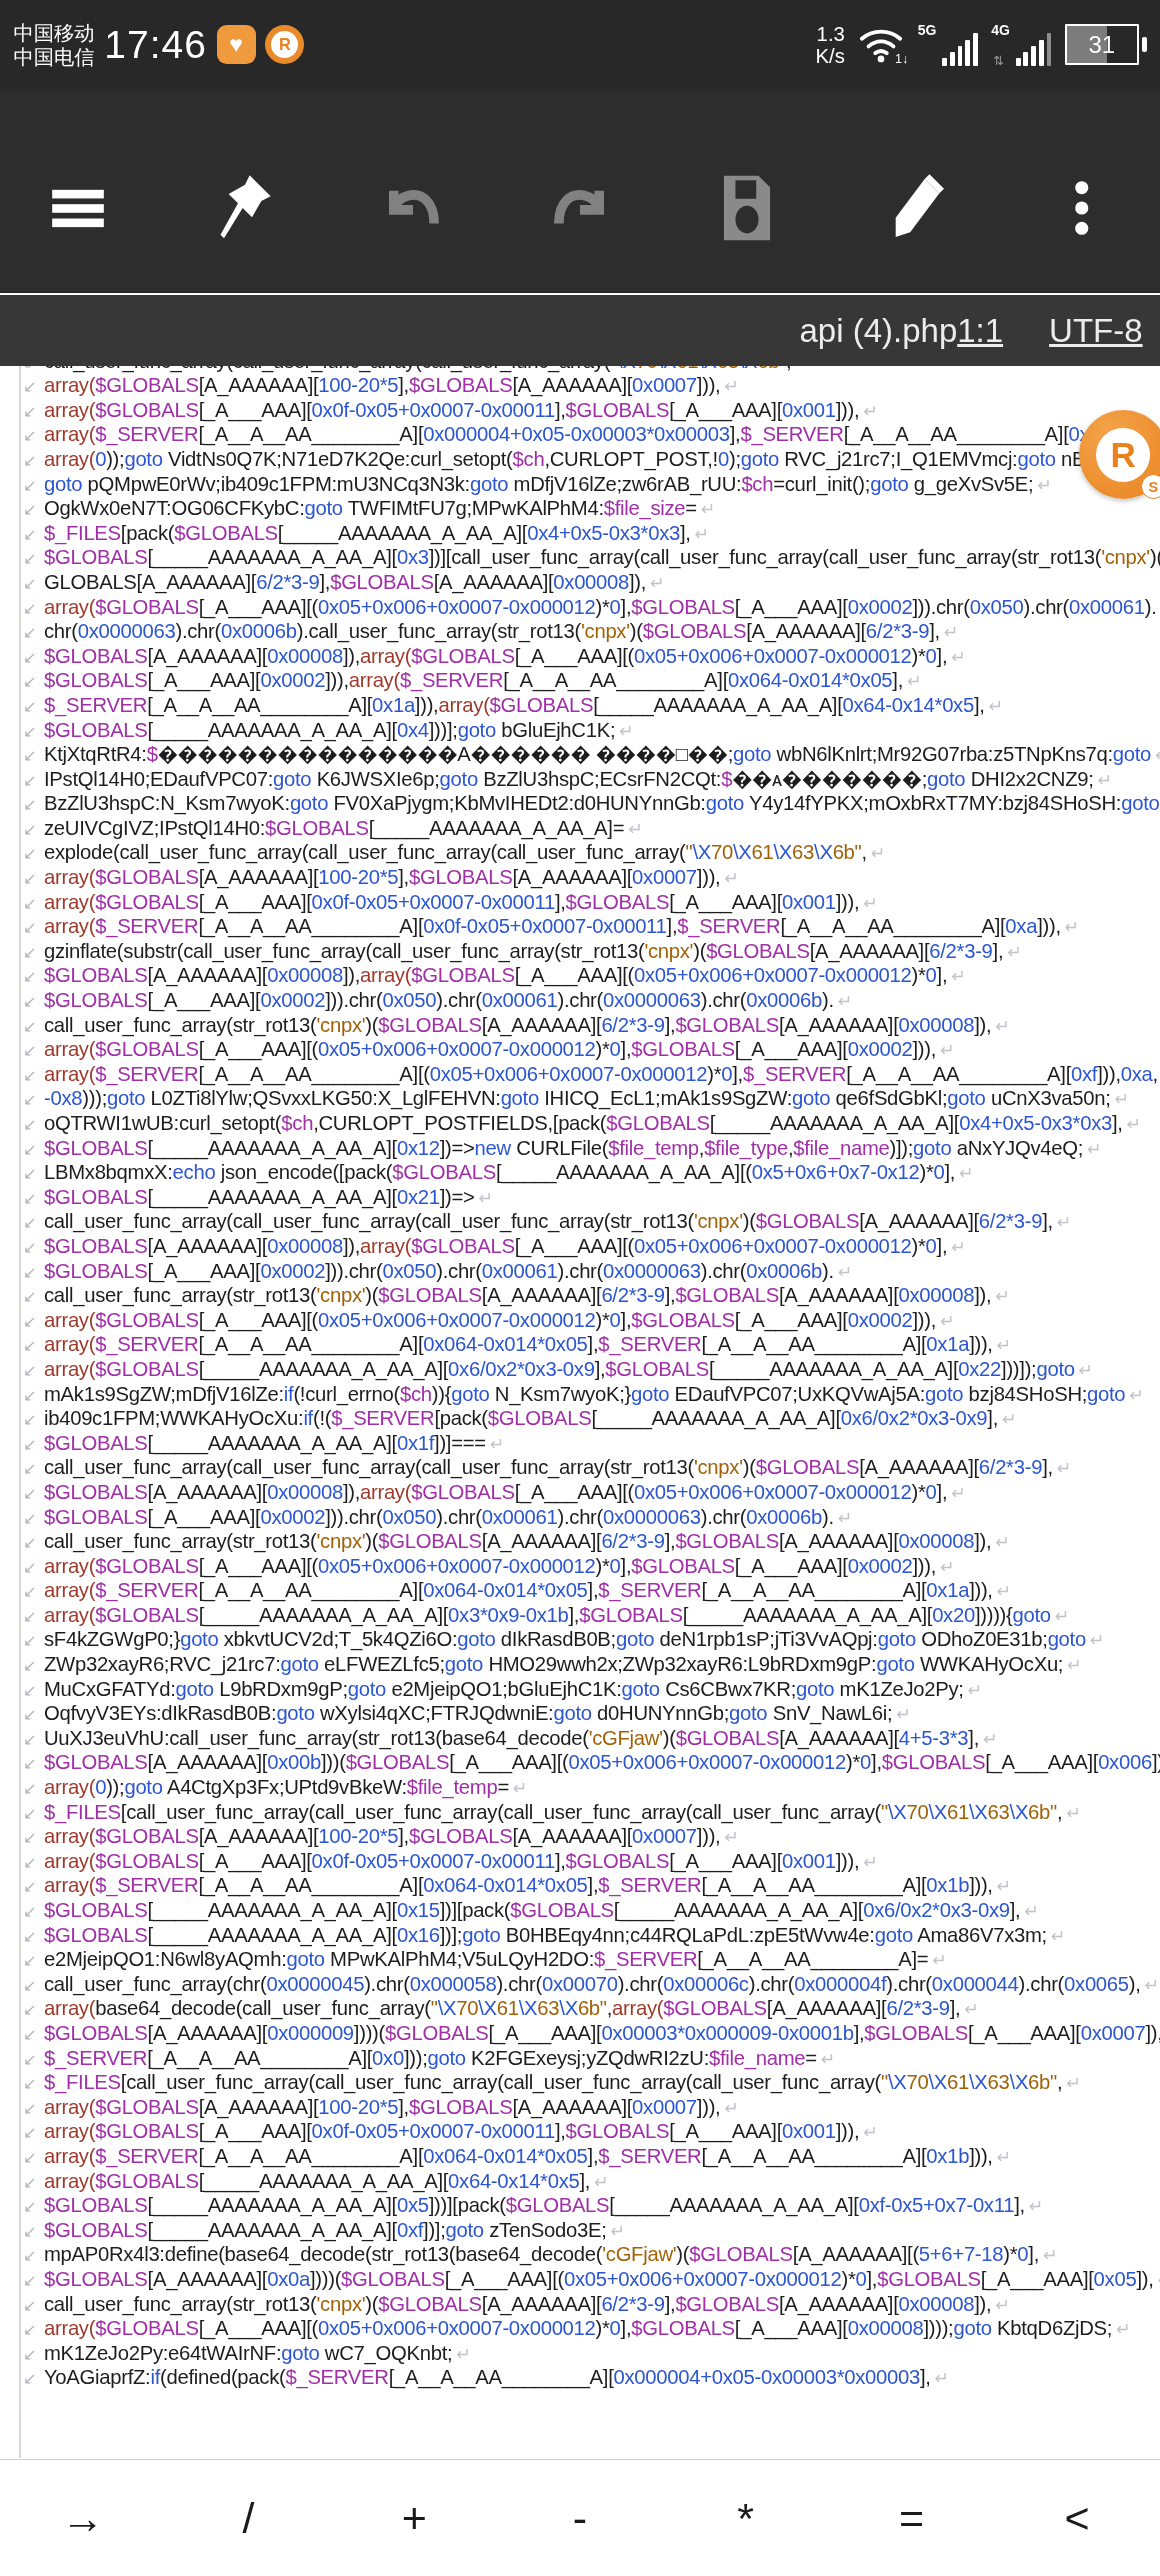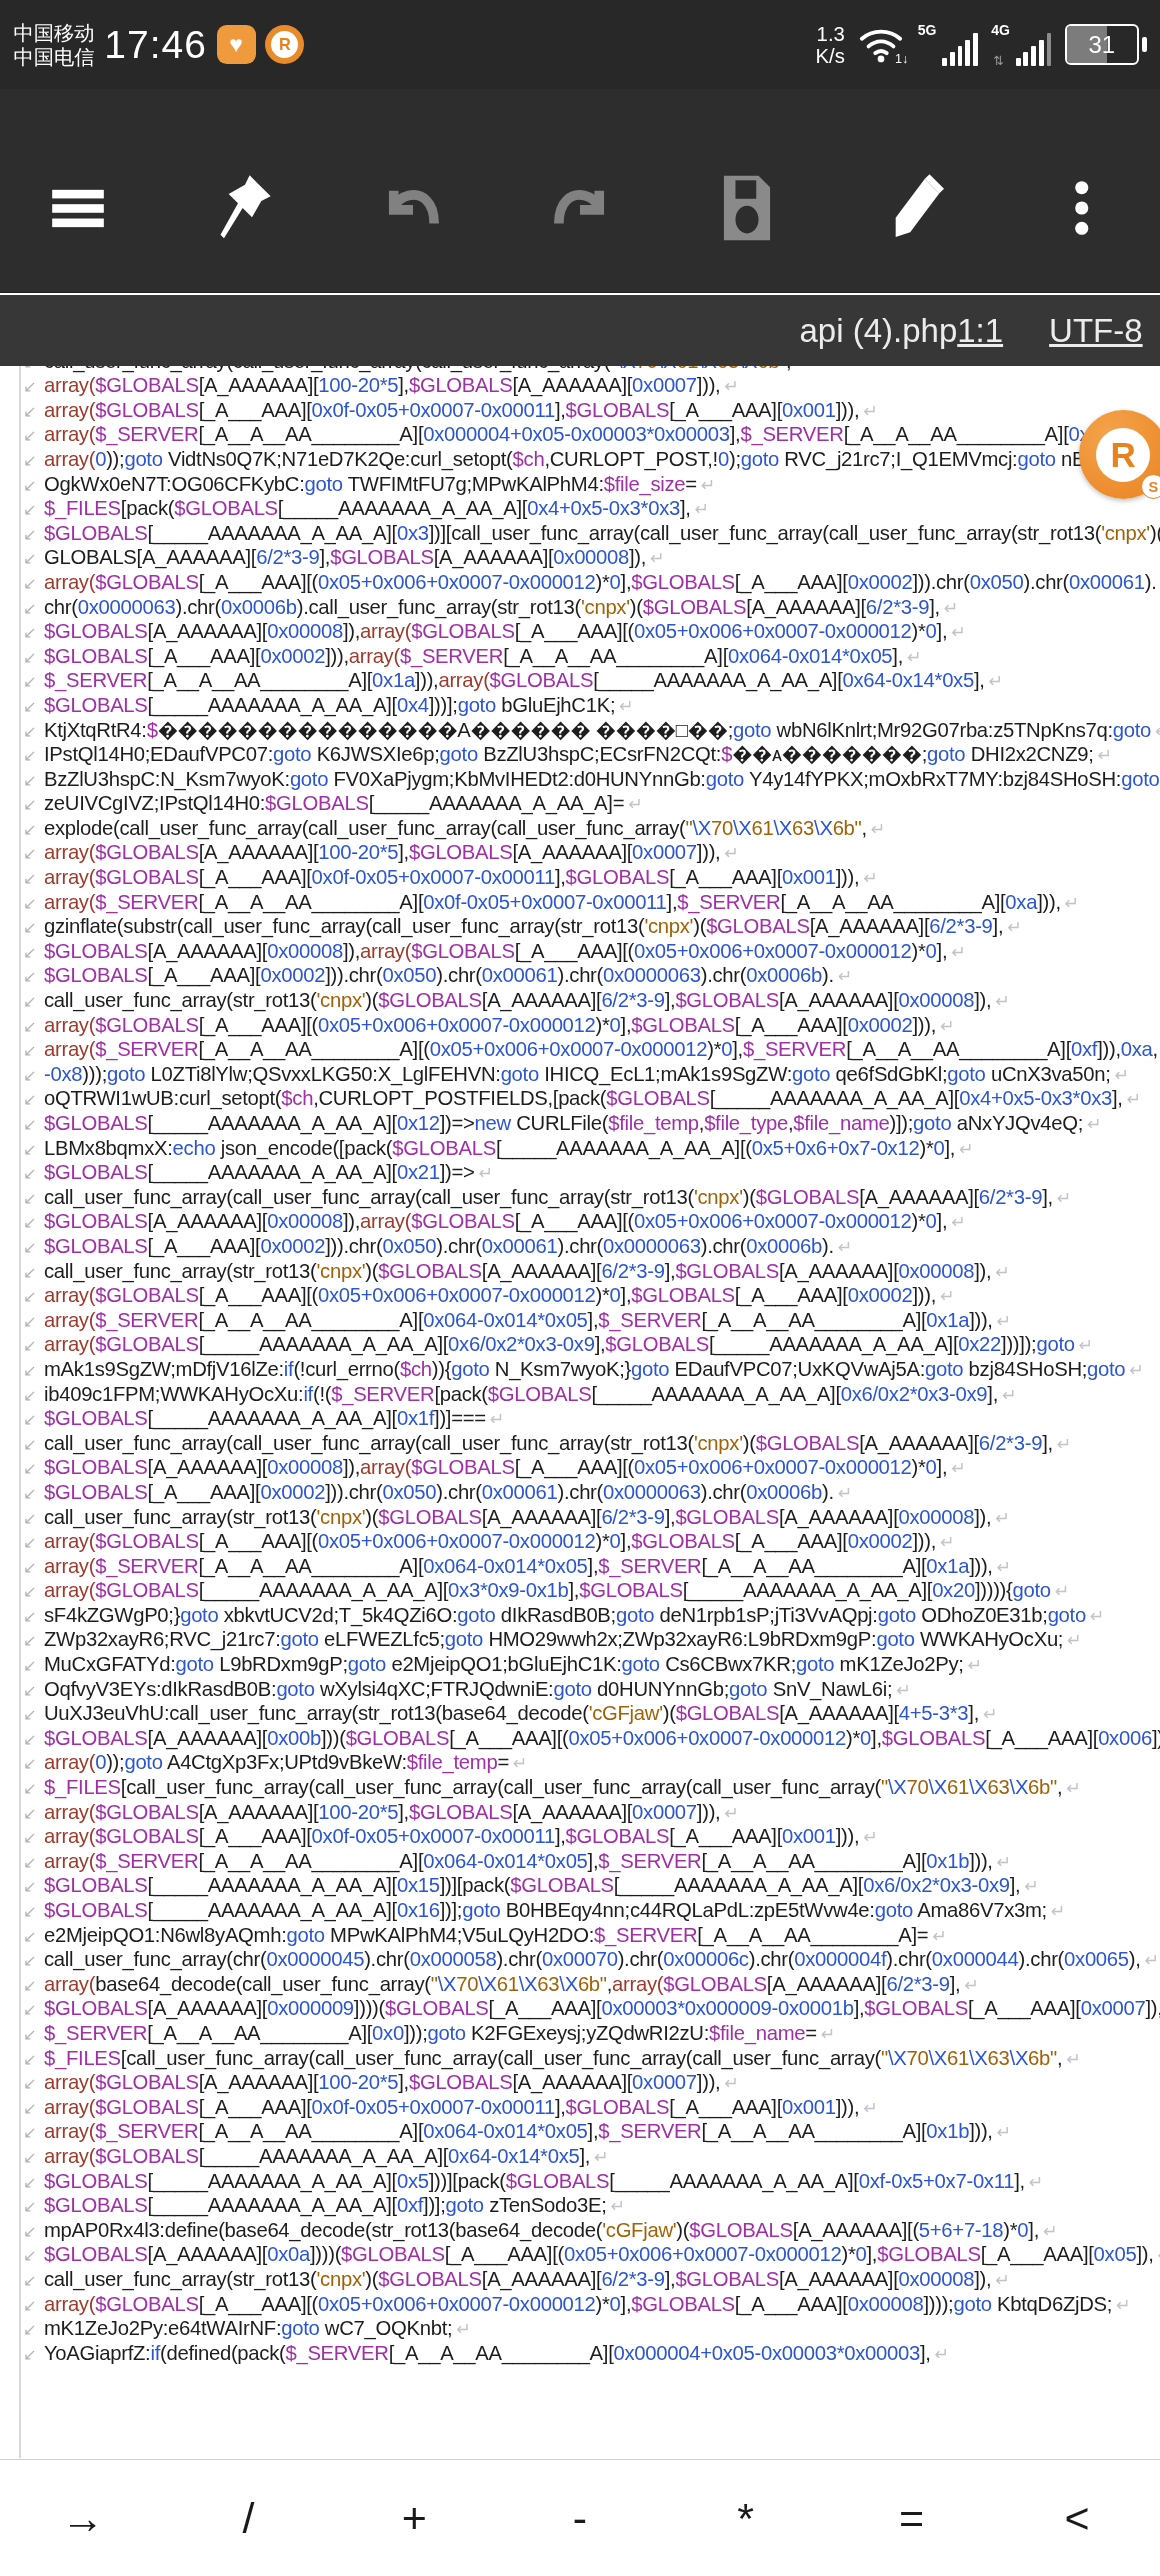--- a/index.html
+++ b/index.html
@@ -17,21 +17,21 @@
   .sb-right{display:flex;align-items:center;gap:13.5px;}
   .net-speed{font-size:20.3px;line-height:22px;text-align:right;}
   .sig-group{position:relative;width:60px;height:46px;}
   .sig-label{position:absolute;top:0;left:0;font-size:14px;font-weight:bold;}
   .bars{position:absolute;bottom:1.9px;right:0;display:flex;align-items:flex-end;gap:2.9px;}
   .bars i{display:block;width:4.8px;background:#fff;border-radius:1px;}
   .bars i.dim{background:#8c8c8c;}
   .tiny-ind{position:absolute;bottom:0;left:1.9px;font-size:12.6px;color:#9a9a9a;}
   .wifi-wrap{position:relative;width:46px;height:39px;}
   .wifi-ind{position:absolute;right:-3.9px;bottom:-1.9px;font-size:12.6px;color:#fff;}
-  .battery{position:relative;width:70px;height:37px;border:2.9px solid #fff;border-radius:6px;display:flex;align-items:center;justify-content:center;overflow:hidden;}
+  .battery{position:relative;width:70px;height:37px;border:2.9px solid #fff;border-radius:1px;display:flex;align-items:center;justify-content:center;overflow:hidden;}
   .battery .fill{position:absolute;left:0;top:0;bottom:0;width:58%;background:#7c7c7c;}
   .battery .pct{position:relative;font-size:24px;color:#fff;}
   .battery-tip{width:4.8px;height:15.5px;background:#fff;border-radius:1.9px;margin-left:2.9px;}
   
   .toolbar{position:absolute;top:89px;left:0;right:0;height:204px;background:#2d2d2d;
     display:flex;align-items:center;justify-content:space-between;padding:35px 43px 0 43px;box-sizing:border-box;border-bottom:1.9px solid #1f1f1f;}
   .tb-btn{width:70px;height:70px;display:flex;align-items:center;justify-content:center;background:none;border:none;padding:0;}
   
   .title-bar{position:absolute;top:295px;left:0;right:0;height:72px;background:#373737;color:#ececec;
     display:flex;align-items:center;justify-content:flex-end;padding:0 17.4px 0 50px;box-sizing:border-box;font-size:33px;}
@@ -173,20 +173,21 @@
 </div>
 
 <div class="editor">
   <div class="gutter-line"></div>
   <div class="code">
       <div class="code-line"><span class="wm">↙</span><span class="c-k">call_user_func_array(call_user_func_array(call_user_func_array(</span><span class="c-s">"</span><span class="c-n">\X</span><span class="c-s">70</span><span class="c-n">\X</span><span class="c-s">61</span><span class="c-n">\X</span><span class="c-s">63</span><span class="c-n">\X</span><span class="c-s">6b</span><span class="c-s">"</span><span class="c-k">,</span><span class="wm end">↵</span></div>
       <div class="code-line"><span class="wm">↙</span><span class="c-a">array(</span><span class="c-v">$GLOBALS</span><span class="c-k">[A_AAAAAA][</span><span class="c-n">100-20*5</span><span class="c-k">],</span><span class="c-v">$GLOBALS</span><span class="c-k">[A_AAAAAA][</span><span class="c-n">0x0007</span><span class="c-k">])),</span><span class="wm end">↵</span></div>
       <div class="code-line"><span class="wm">↙</span><span class="c-a">array(</span><span class="c-v">$GLOBALS</span><span class="c-k">[_A___AAA][</span><span class="c-n">0x0f-0x05+0x0007-0x00011</span><span class="c-k">],</span><span class="c-v">$GLOBALS</span><span class="c-k">[_A___AAA][</span><span class="c-n">0x001</span><span class="c-k">])),</span><span class="wm end">↵</span></div>
       <div class="code-line"><span class="wm">↙</span><span class="c-a">array(</span><span class="c-v">$_SERVER</span><span class="c-k">[_A__A__AA________A][</span><span class="c-n">0x000004+0x05-0x00003*0x00003</span><span class="c-k">],</span><span class="c-v">$_SERVER</span><span class="c-k">[_A__A__AA________A][</span><span class="c-n">0x5</span><span class="c-k">])),</span><span class="wm end">↵</span></div>
       <div class="code-line"><span class="wm">↙</span><span class="c-a">array(</span><span class="c-n">0</span><span class="c-k">));</span><span class="c-n">goto</span><span class="c-k"> VidtNs0Q7K;N71eD7K2Qe:curl_setopt(</span><span class="c-v">$ch</span><span class="c-k">,CURLOPT_POST,!</span><span class="c-n">0</span><span class="c-k">);</span><span class="c-n">goto</span><span class="c-k"> RVC_j21rc7;I_Q1EMVmcj:</span><span class="c-n">goto</span><span class="c-k"> nBrsZCvvFi;</span></div>
+      <div class="code-line"><span class="wm">↙</span><span class="c-n">goto</span><span class="c-k"> pQMpwE0rWv;ib409c1FPM:mU3NCq3N3k:</span><span class="c-n">goto</span><span class="c-k"> mDfjV16lZe;zw6rAB_rUU:</span><span class="c-v">$ch</span><span class="c-k">=curl_init();</span><span class="c-n">goto</span><span class="c-k"> g_geXvSv5E;</span><span class="wm end">↵</span></div>
       <div class="code-line"><span class="wm">↙</span><span class="c-k">OgkWx0eN7T:OG06CFKybC:</span><span class="c-n">goto</span><span class="c-k"> TWFIMtFU7g;MPwKAlPhM4:</span><span class="c-v">$file_size</span><span class="c-k">=</span><span class="wm end">↵</span></div>
       <div class="code-line"><span class="wm">↙</span><span class="c-v">$_FILES</span><span class="c-k">[pack(</span><span class="c-v">$GLOBALS</span><span class="c-k">[_____AAAAAAA_A_AA_A][</span><span class="c-n">0x4+0x5-0x3*0x3</span><span class="c-k">],</span><span class="wm end">↵</span></div>
       <div class="code-line"><span class="wm">↙</span><span class="c-v">$GLOBALS</span><span class="c-k">[_____AAAAAAA_A_AA_A][</span><span class="c-n">0x3</span><span class="c-k">])][call_user_func_array(call_user_func_array(call_user_func_array(str_rot13(</span><span class="c-s">'cnpx'</span><span class="c-k">)(</span></div>
       <div class="code-line"><span class="wm">↙</span><span class="c-k">GLOBALS[A_AAAAAA][</span><span class="c-n">6/2*3-9</span><span class="c-k">],</span><span class="c-v">$GLOBALS</span><span class="c-k">[A_AAAAAA][</span><span class="c-n">0x00008</span><span class="c-k">]),</span><span class="wm end">↵</span></div>
       <div class="code-line"><span class="wm">↙</span><span class="c-a">array(</span><span class="c-v">$GLOBALS</span><span class="c-k">[_A___AAA][(</span><span class="c-n">0x05+0x006+0x0007-0x000012</span><span class="c-k">)*</span><span class="c-n">0</span><span class="c-k">],</span><span class="c-v">$GLOBALS</span><span class="c-k">[_A___AAA][</span><span class="c-n">0x0002</span><span class="c-k">])).chr(</span><span class="c-n">0x050</span><span class="c-k">).chr(</span><span class="c-n">0x00061</span><span class="c-k">).</span></div>
       <div class="code-line"><span class="wm">↙</span><span class="c-k">chr(</span><span class="c-n">0x0000063</span><span class="c-k">).chr(</span><span class="c-n">0x0006b</span><span class="c-k">).call_user_func_array(str_rot13(</span><span class="c-s">'cnpx'</span><span class="c-k">)(</span><span class="c-v">$GLOBALS</span><span class="c-k">[A_AAAAAA][</span><span class="c-n">6/2*3-9</span><span class="c-k">],</span><span class="wm end">↵</span></div>
       <div class="code-line"><span class="wm">↙</span><span class="c-v">$GLOBALS</span><span class="c-k">[A_AAAAAA][</span><span class="c-n">0x00008</span><span class="c-k">]),</span><span class="c-a">array(</span><span class="c-v">$GLOBALS</span><span class="c-k">[_A___AAA][(</span><span class="c-n">0x05+0x006+0x0007-0x000012</span><span class="c-k">)*</span><span class="c-n">0</span><span class="c-k">],</span><span class="wm end">↵</span></div>
       <div class="code-line"><span class="wm">↙</span><span class="c-v">$GLOBALS</span><span class="c-k">[_A___AAA][</span><span class="c-n">0x0002</span><span class="c-k">])),</span><span class="c-a">array(</span><span class="c-v">$_SERVER</span><span class="c-k">[_A__A__AA________A][</span><span class="c-n">0x064-0x014*0x05</span><span class="c-k">],</span><span class="wm end">↵</span></div>
       <div class="code-line"><span class="wm">↙</span><span class="c-v">$_SERVER</span><span class="c-k">[_A__A__AA________A][</span><span class="c-n">0x1a</span><span class="c-k">])),</span><span class="c-a">array(</span><span class="c-v">$GLOBALS</span><span class="c-k">[_____AAAAAAA_A_AA_A][</span><span class="c-n">0x64-0x14*0x5</span><span class="c-k">],</span><span class="wm end">↵</span></div>
       <div class="code-line"><span class="wm">↙</span><span class="c-v">$GLOBALS</span><span class="c-k">[_____AAAAAAA_A_AA_A][</span><span class="c-n">0x4</span><span class="c-k">]))];</span><span class="c-n">goto</span><span class="c-k"> bGluEjhC1K;</span><span class="wm end">↵</span></div>

